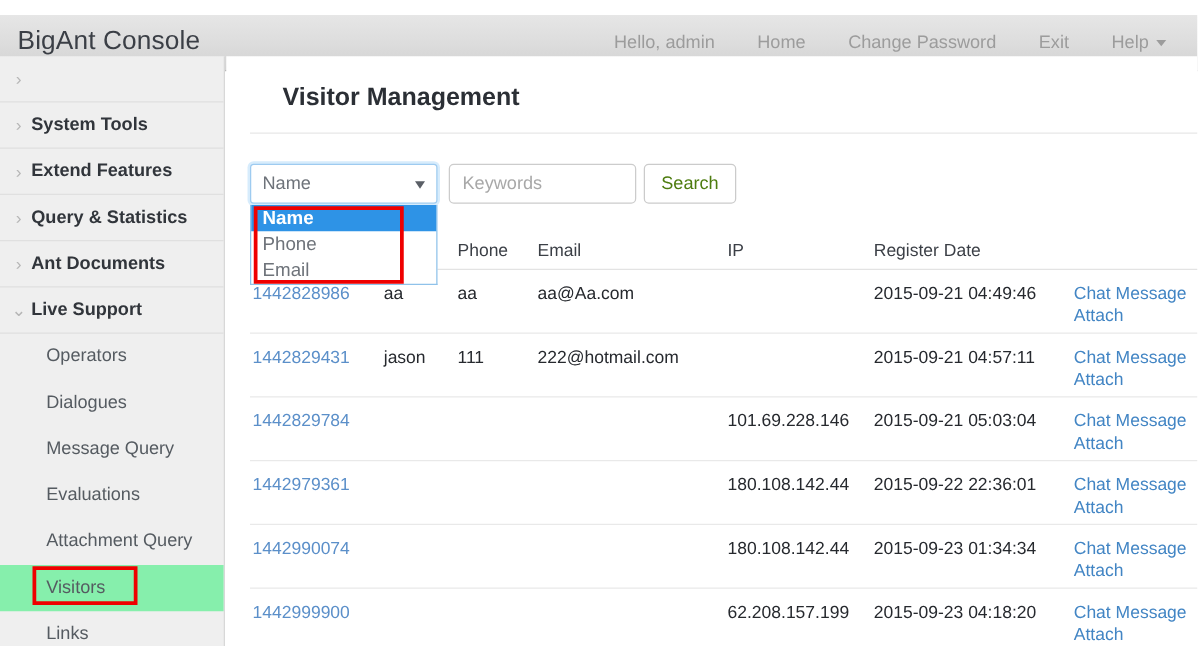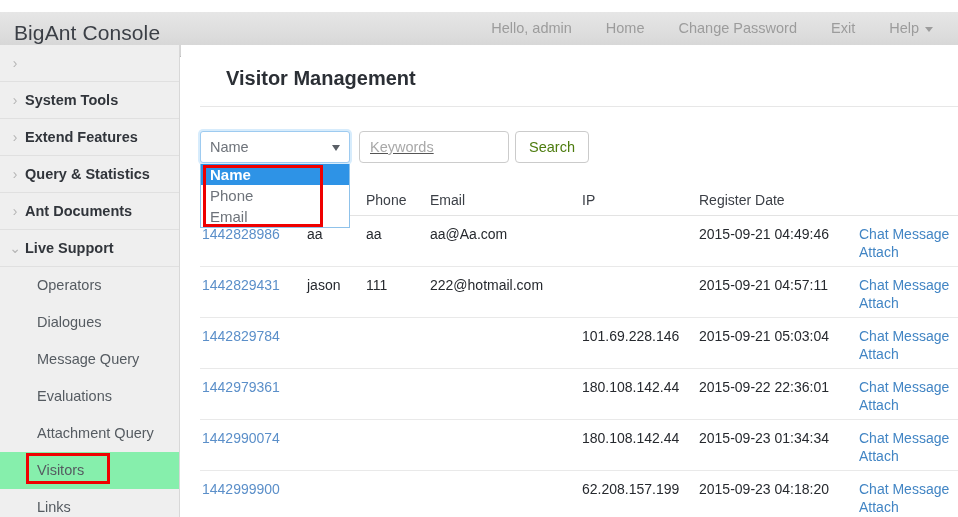--- a/index.html
+++ b/index.html
@@ -17,21 +17,21 @@
     background: linear-gradient(to bottom, #e6e6e6 0%, #dcdcdc 55%, #d2d2d2 100%);
     border-bottom: 1px solid #b9b9b9;
     margin-top: 12px;
   }
   #brand {
     position: absolute; left: 14px; top: 9px;
     font-size: 21px; color: #3b3f46; letter-spacing: .1px;
   }
   #topnav {
     position: absolute; right: 8px; top: 0; height: 32px;
-    display: flex; align-items: center; gap: 0;
+    display: flex; align-items: flex-start; gap: 0;
   }
   .topnav-item {
     font-size: 14.5px; color: #9c9c9c; padding: 0 17px; line-height: 44px;
     white-space: nowrap; cursor: pointer;
   }
   .topnav-item.hello { cursor: default; }
   .caret-dn {
     display: inline-block; margin-left: 6px;
     width: 0; height: 0; vertical-align: middle;
     border-left: 4.5px solid transparent;
@@ -108,21 +108,21 @@
   .dd-opt {
     height: 21px; line-height: 21px; padding-left: 9px;
     font-size: 15px; color: #6e737a; cursor: pointer; white-space: nowrap;
   }
   .dd-opt.selected { background: #2e93e6; color: #fff; font-weight: bold; }
 
   #keywords {
     position: absolute; left: 159px; top: 0; width: 150px; height: 32px;
     border: 1px solid #ccc; border-radius: 4px;
     font-family: "Liberation Sans", sans-serif; font-size: 14.5px;
-    color: #555; padding: 0 10px; background: #fff; outline: none; text-decoration: underline;
+    color: #555; padding: 0 10px; background: #fff; outline: none;
   }
   #keywords::placeholder { color: #a8a8a8; }
   #search-btn {
     position: absolute; left: 315px; top: 0; height: 32px; padding: 0 13px;
     border: 1px solid #cbcbcb; border-radius: 4px; background: #fff;
     font-family: "Liberation Sans", sans-serif; font-size: 14.5px; color: #4d7c0f;
     cursor: pointer;
   }
 
   

